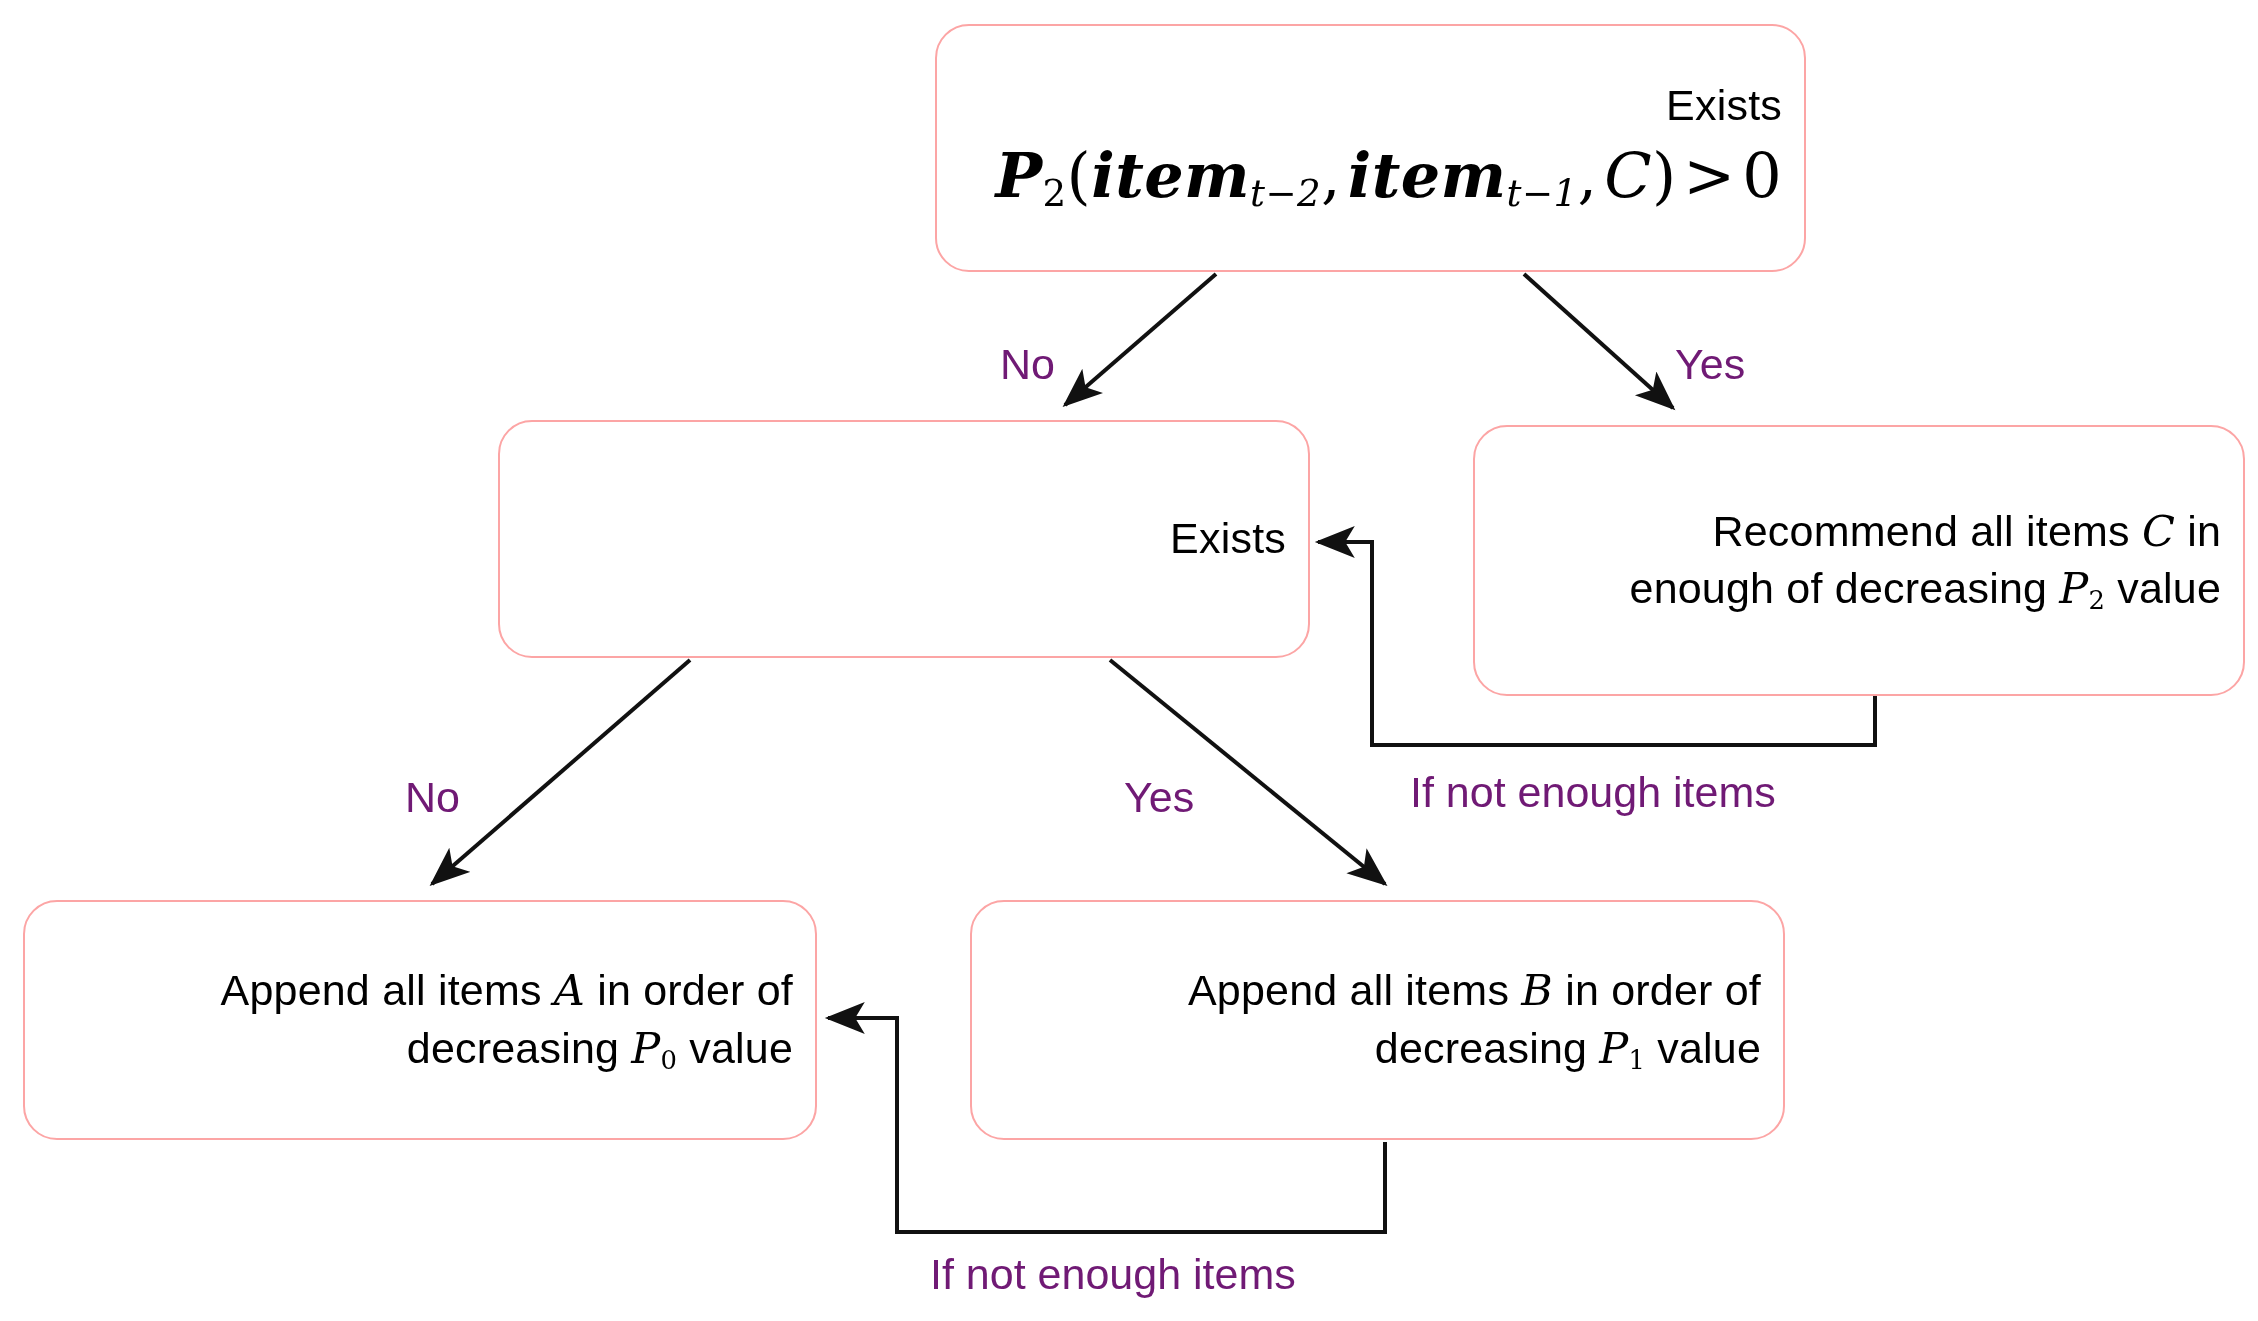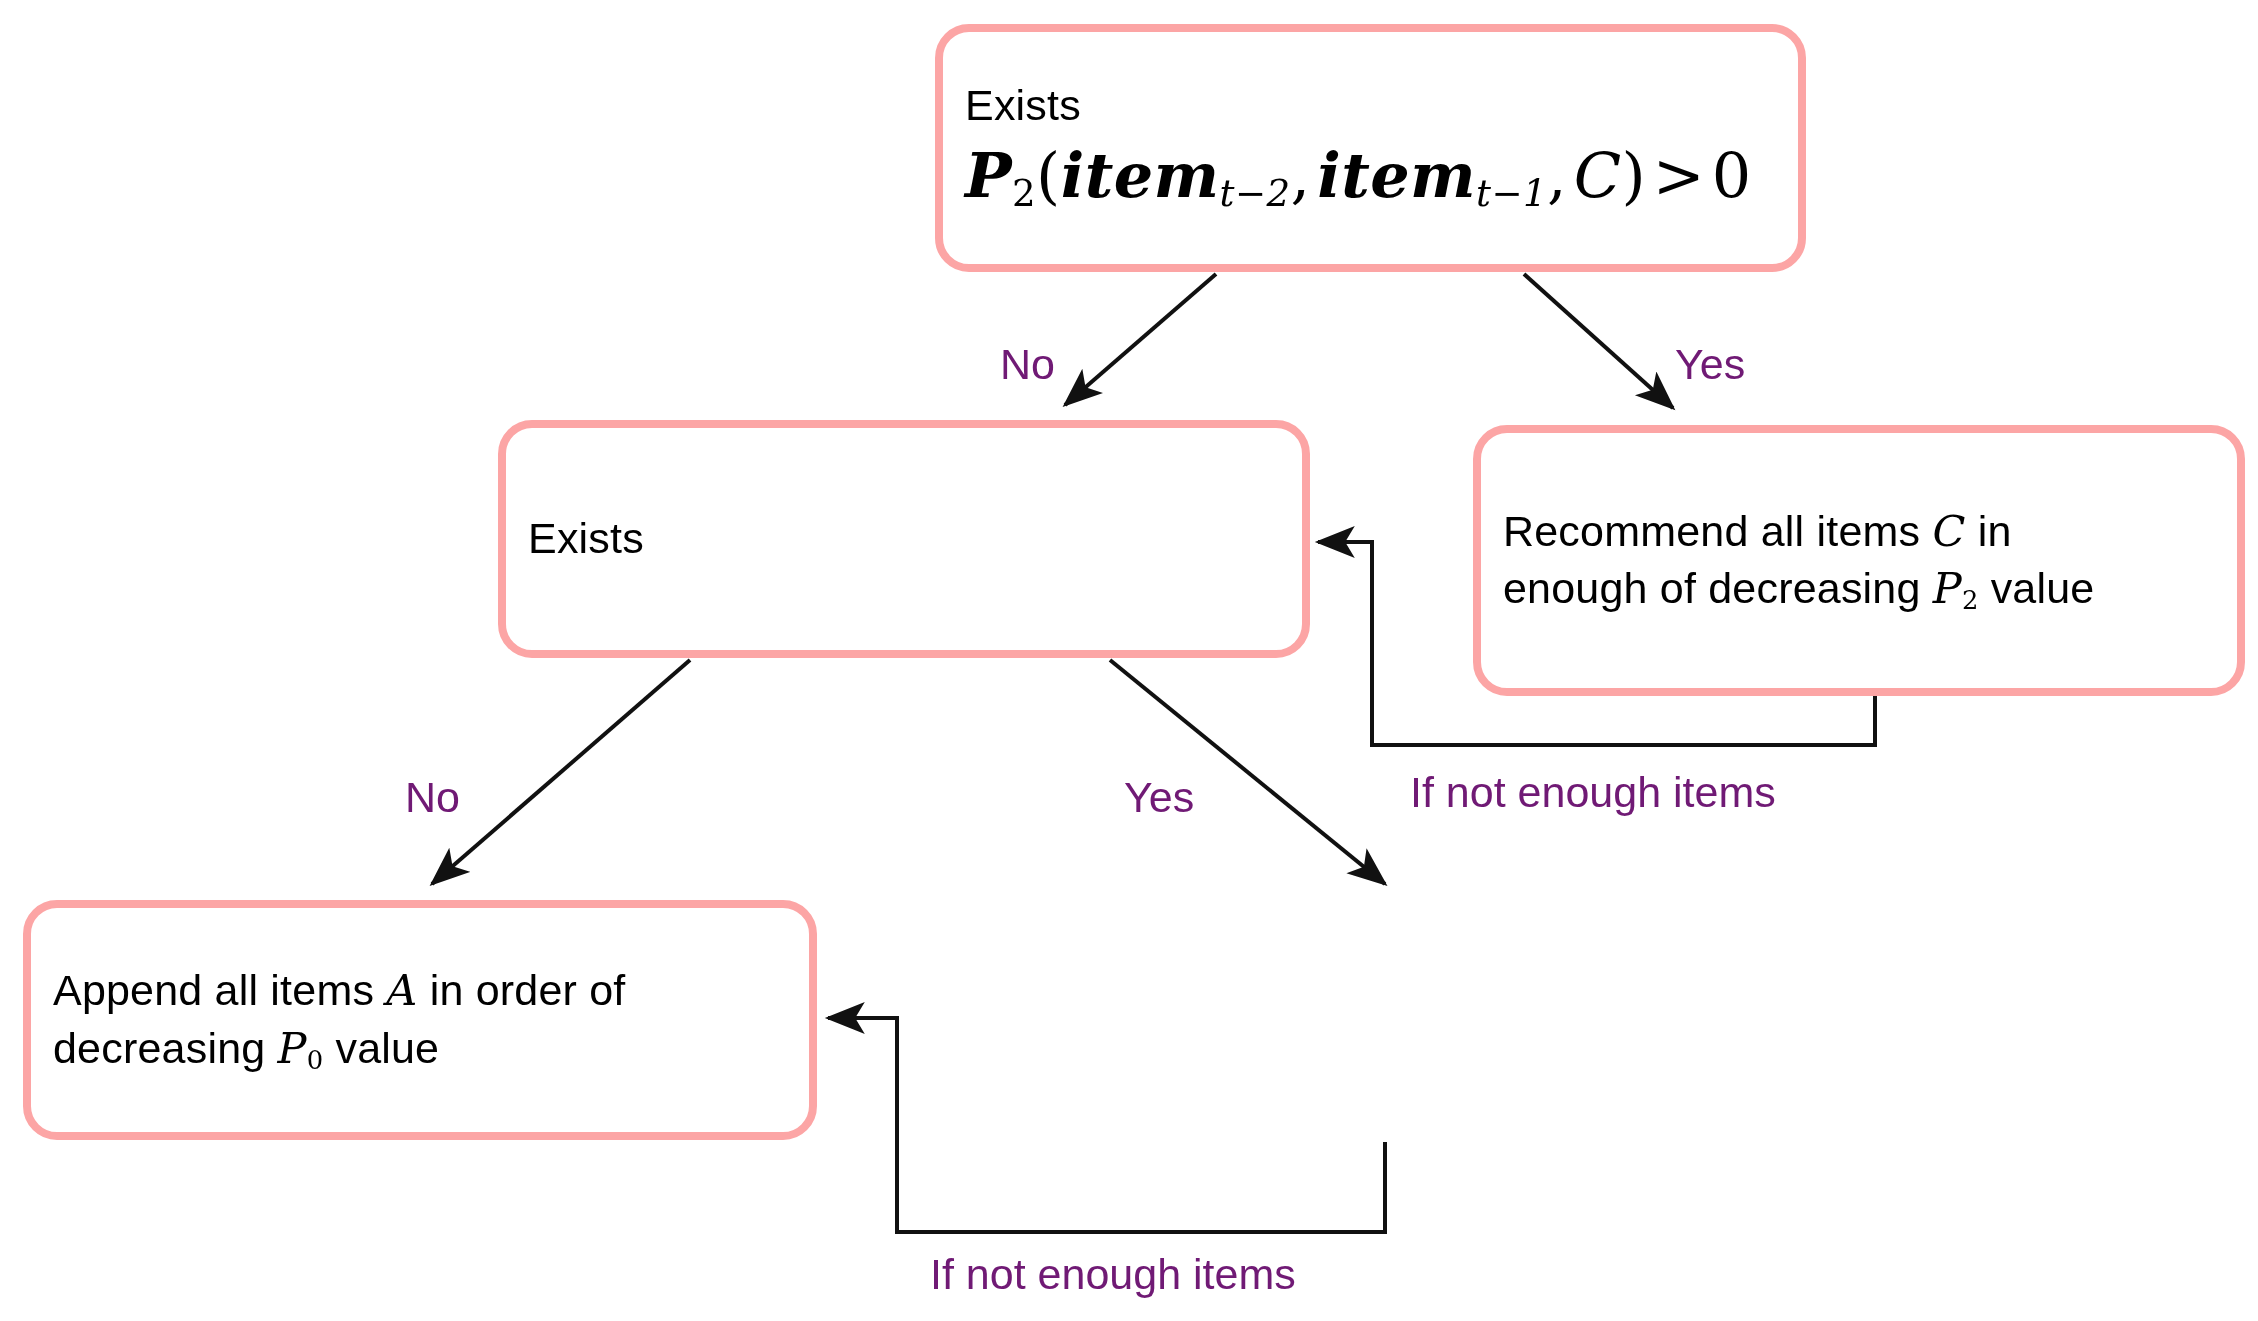--- a/index.html
+++ b/index.html
@@ -22,27 +22,27 @@
     position: absolute;
     left: 0;
     top: 0;
     width: 2258px;
     height: 1321px;
     pointer-events: none;
   }
   .node {
     position: absolute;
     box-sizing: border-box;
-    border: 8px solid #fca5a5;
+    border: 2px solid #fca5a5;
     border-radius: 34px;
     background: #ffffff;
     display: flex;
     align-items: center;
     justify-content: center;
-    text-align: left;
+    text-align: right;
     line-height: 1.34;
   }
   .node-text {
     display: block;
     width: 100%;
     padding: 0 22px;
     box-sizing: border-box;
   }
   .plain {
     font-family: "Liberation Sans", sans-serif;
@@ -161,20 +161,27 @@
   </div>
 
   <div class="node" id="node-app-a">
     <span class="node-text plain">
       <span>Append all items </span><span class="var">A</span><span> in order of</span>
       <br>
       <span>decreasing </span><span class="var"><span>P</span><sub>0</sub></span><span> value</span>
     </span>
   </div>
 
+  <div class="node" id="node-app-b">
+    <span class="node-text plain">
+      <span>Append all items </span><span class="var">B</span><span> in order of</span>
+      <br>
+      <span>decreasing </span><span class="var"><span>P</span><sub>1</sub></span><span> value</span>
+    </span>
+  </div>
 
   <span class="edge-label" id="label-no-1">No</span>
   <span class="edge-label" id="label-yes-1">Yes</span>
   <span class="edge-label" id="label-no-2">No</span>
   <span class="edge-label" id="label-yes-2">Yes</span>
   <span class="edge-label" id="label-loop-1">If not enough items</span>
   <span class="edge-label" id="label-loop-2">If not enough items</span>
 
 </div>
 

